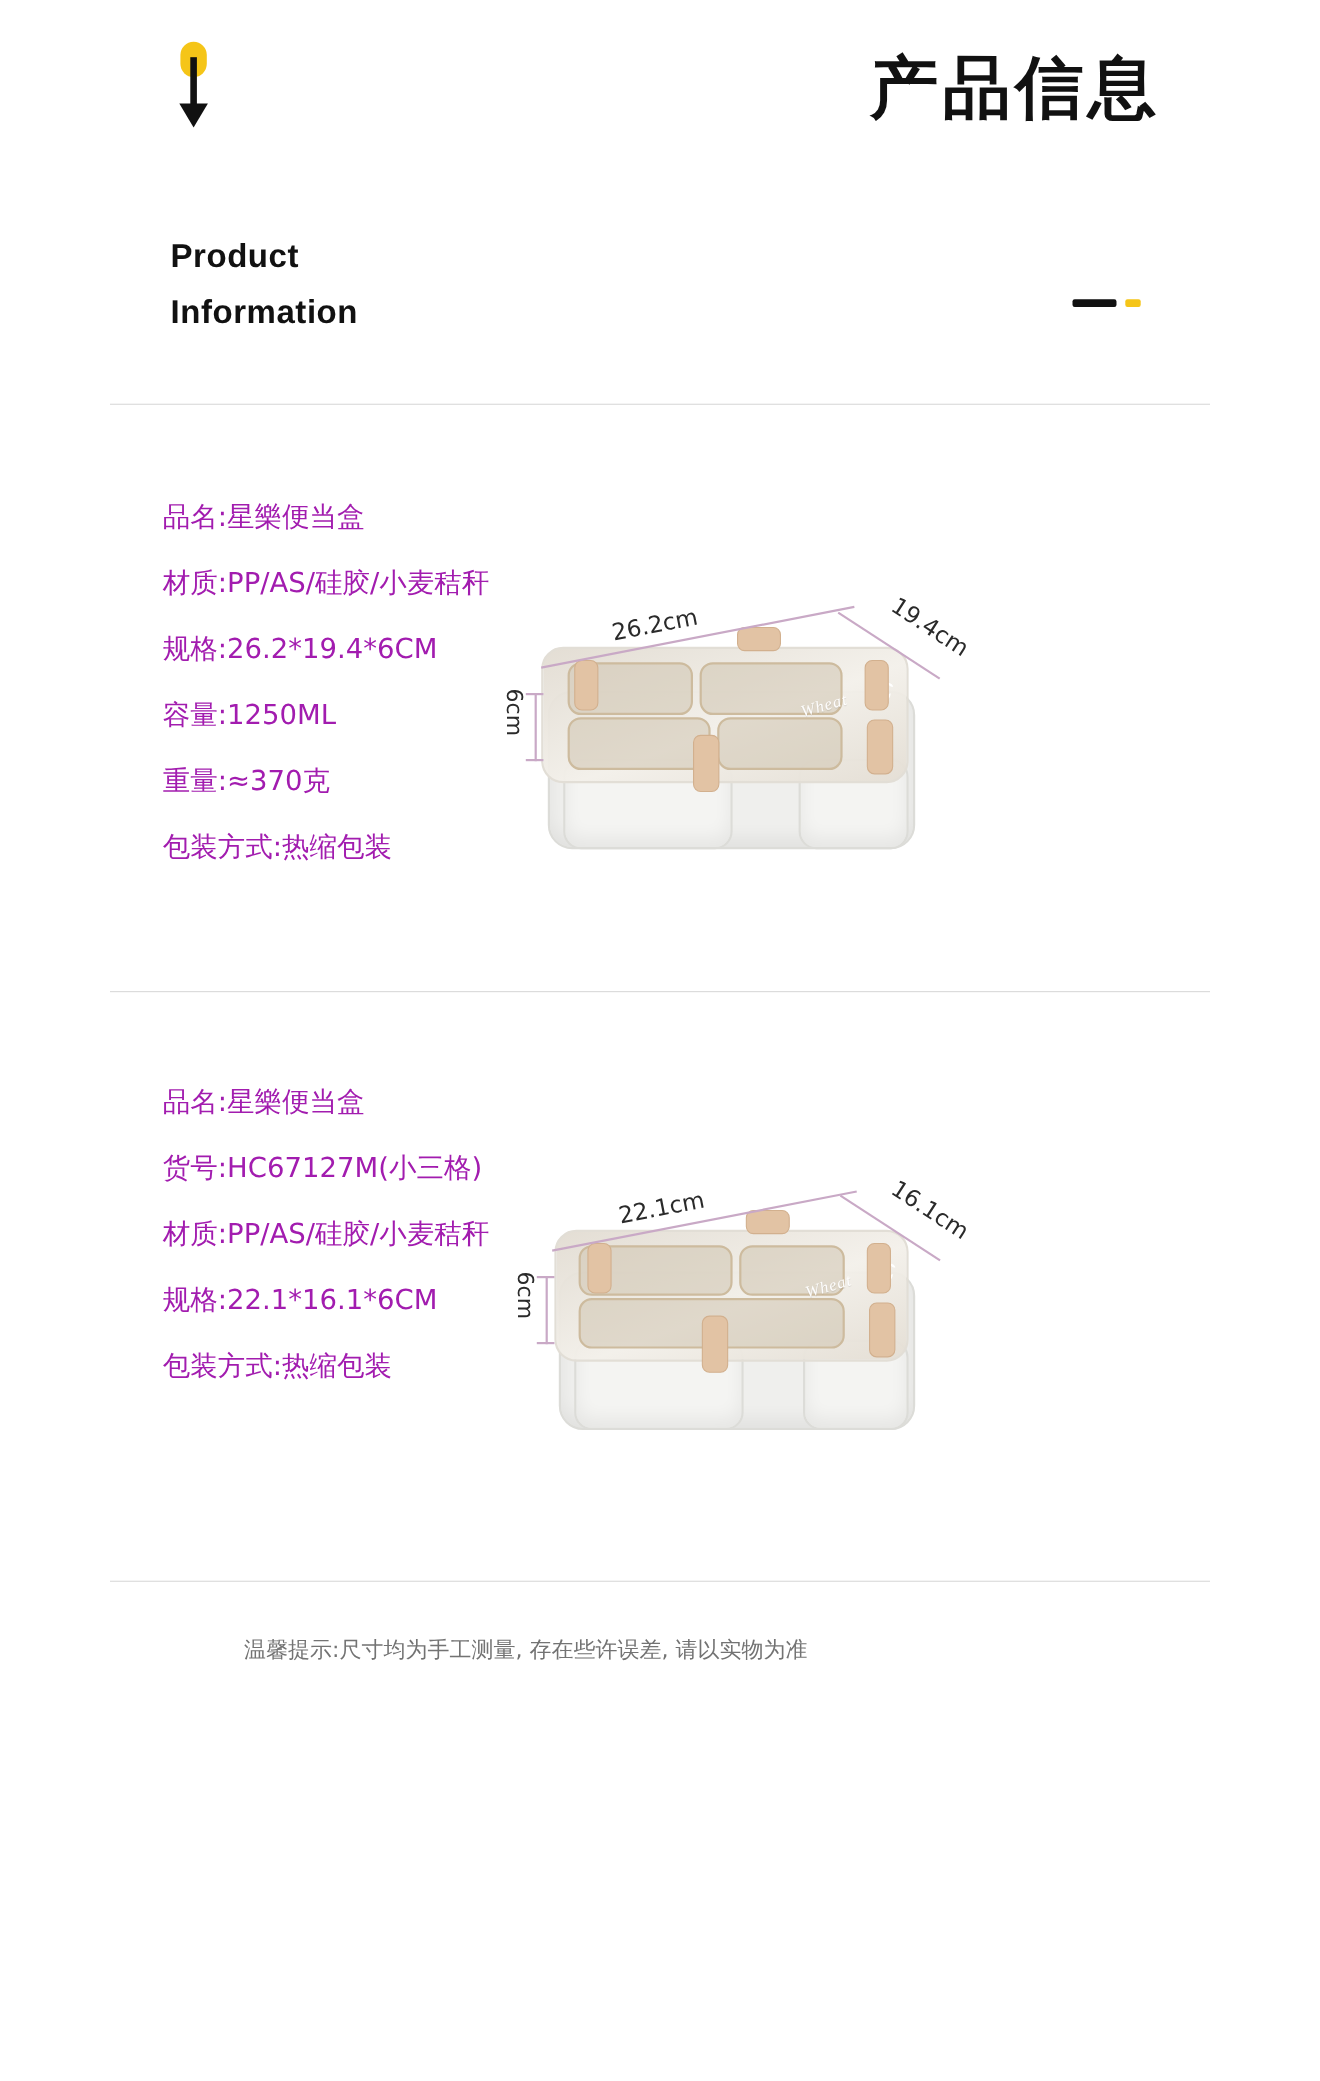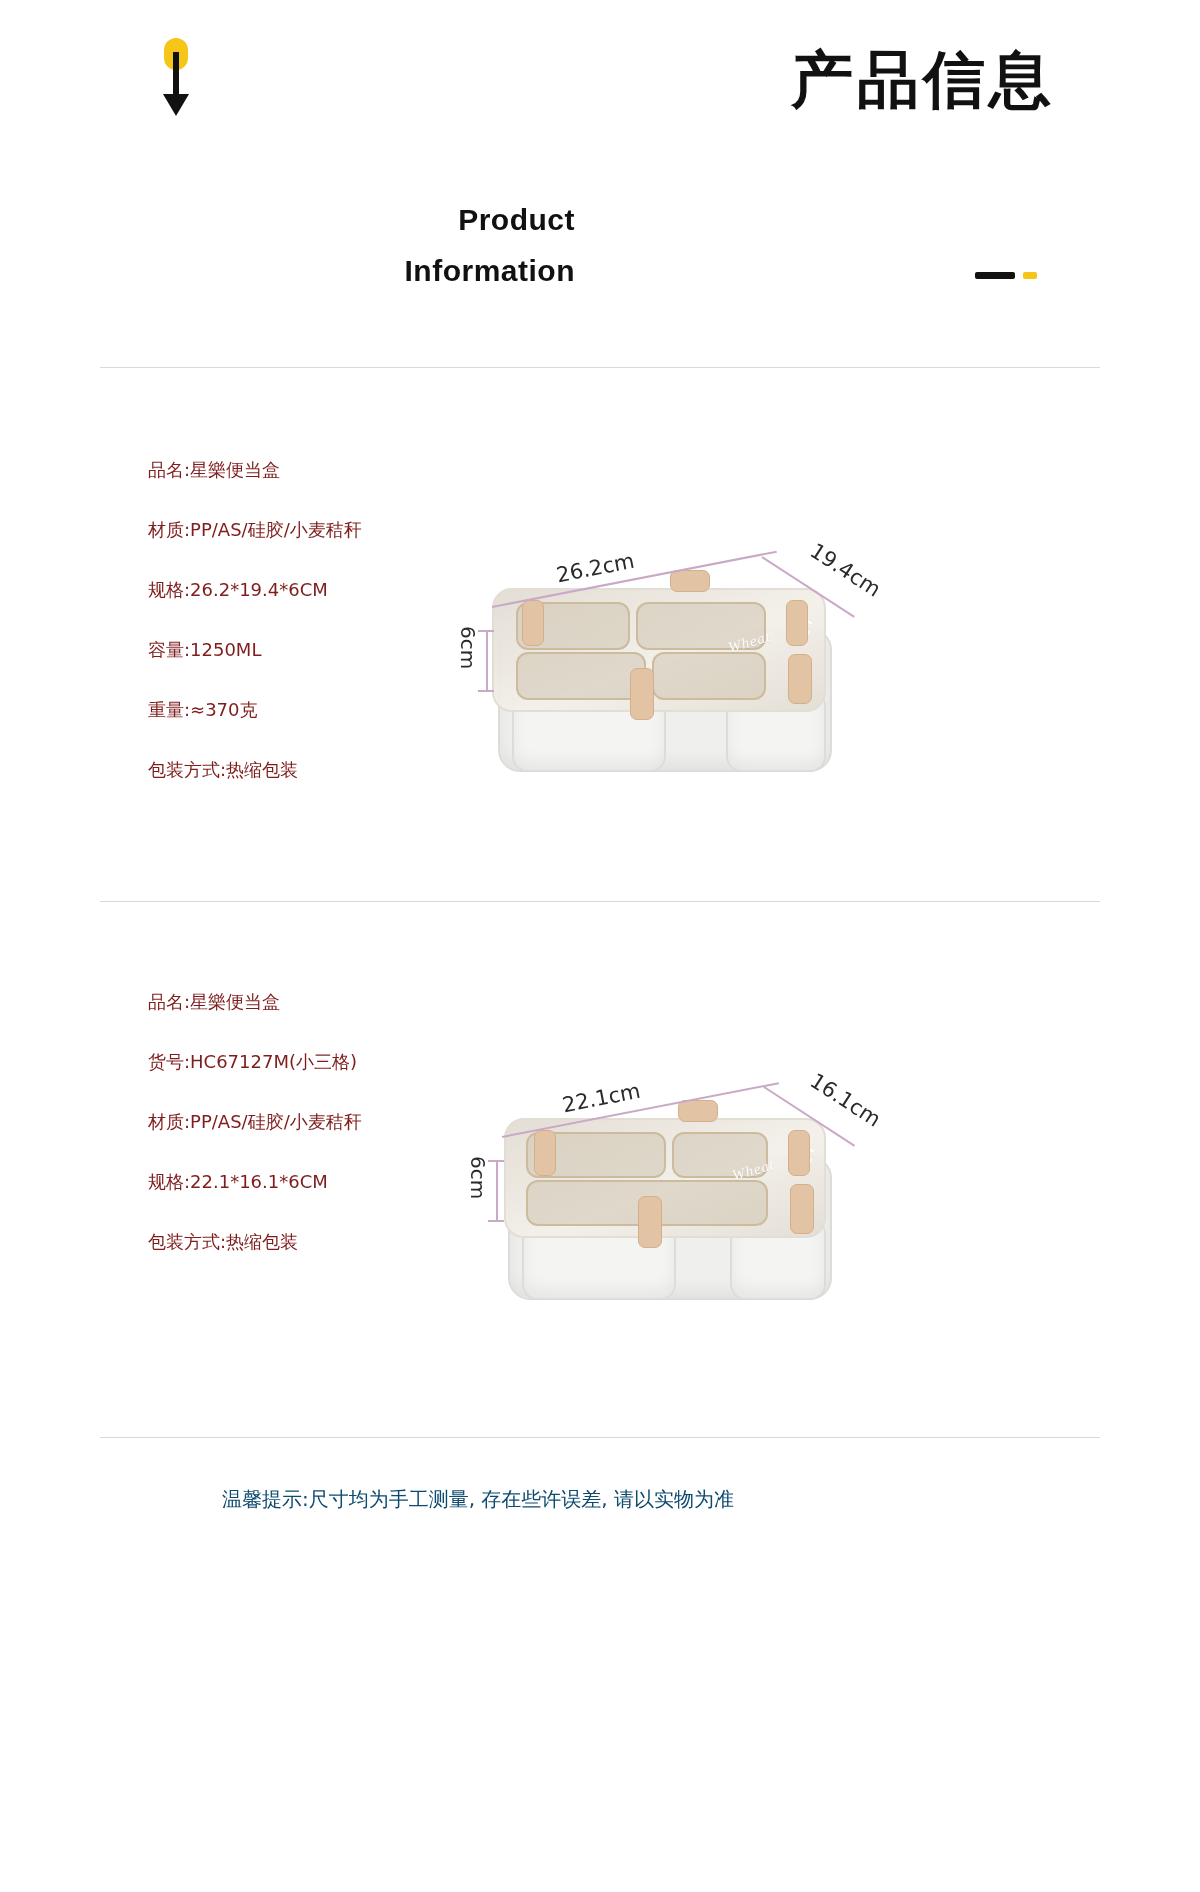--- a/index.html
+++ b/index.html
@@ -63,23 +63,22 @@
     font-weight: bold;
     letter-spacing: 4px;
     color: #111;
     font-family: "DejaVu Sans", "Liberation Sans", sans-serif;
   }
 
   
   .subtitle-block {
     position: absolute;
     left: 155px;
-    top: 194px;
+    top: 208px;
     width: 420px;
-    text-align: right;
   }
   .subtitle-line {
     font-size: 30px;
     font-weight: bold;
     color: #111;
     line-height: 1.7;
     letter-spacing: 0.5px;
   }
   .dash-mark {
     position: absolute;
@@ -128,23 +127,23 @@
   .section-1 { top: 440px; }
   .section-2 { top: 972px; }
 
   .spec-list {
     position: absolute;
     left: 148px;
     top: 0;
     width: 420px;
   }
   .spec-line {
-    font-size: 18px;
+    font-size: 25px;
     line-height: 60px;
-    color: #7f1d1d;
+    color: #a21caf;
     white-space: nowrap;
     font-family: "DejaVu Sans", "Liberation Sans", sans-serif;
   }
 
   
   .product-art {
     position: absolute;
     top: 100px;
   }
   .art-1 { left: 470px; width: 430px; height: 260px; }
@@ -224,21 +223,21 @@
   }
 
   
   .footer-note {
     position: absolute;
     left: 0;
     top: 1486px;
     width: 956px;
     text-align: center;
     font-size: 20px;
-    color: #0c4a6e;
+    color: #737373;
     font-family: "DejaVu Sans", "Liberation Sans", sans-serif;
   }
 </style>
 </head>
 <body>
 
 <div class="header">
   <div class="arrow-mark">
     <div class="arrow-dot"></div>
     <div class="arrow-shaft"></div>

